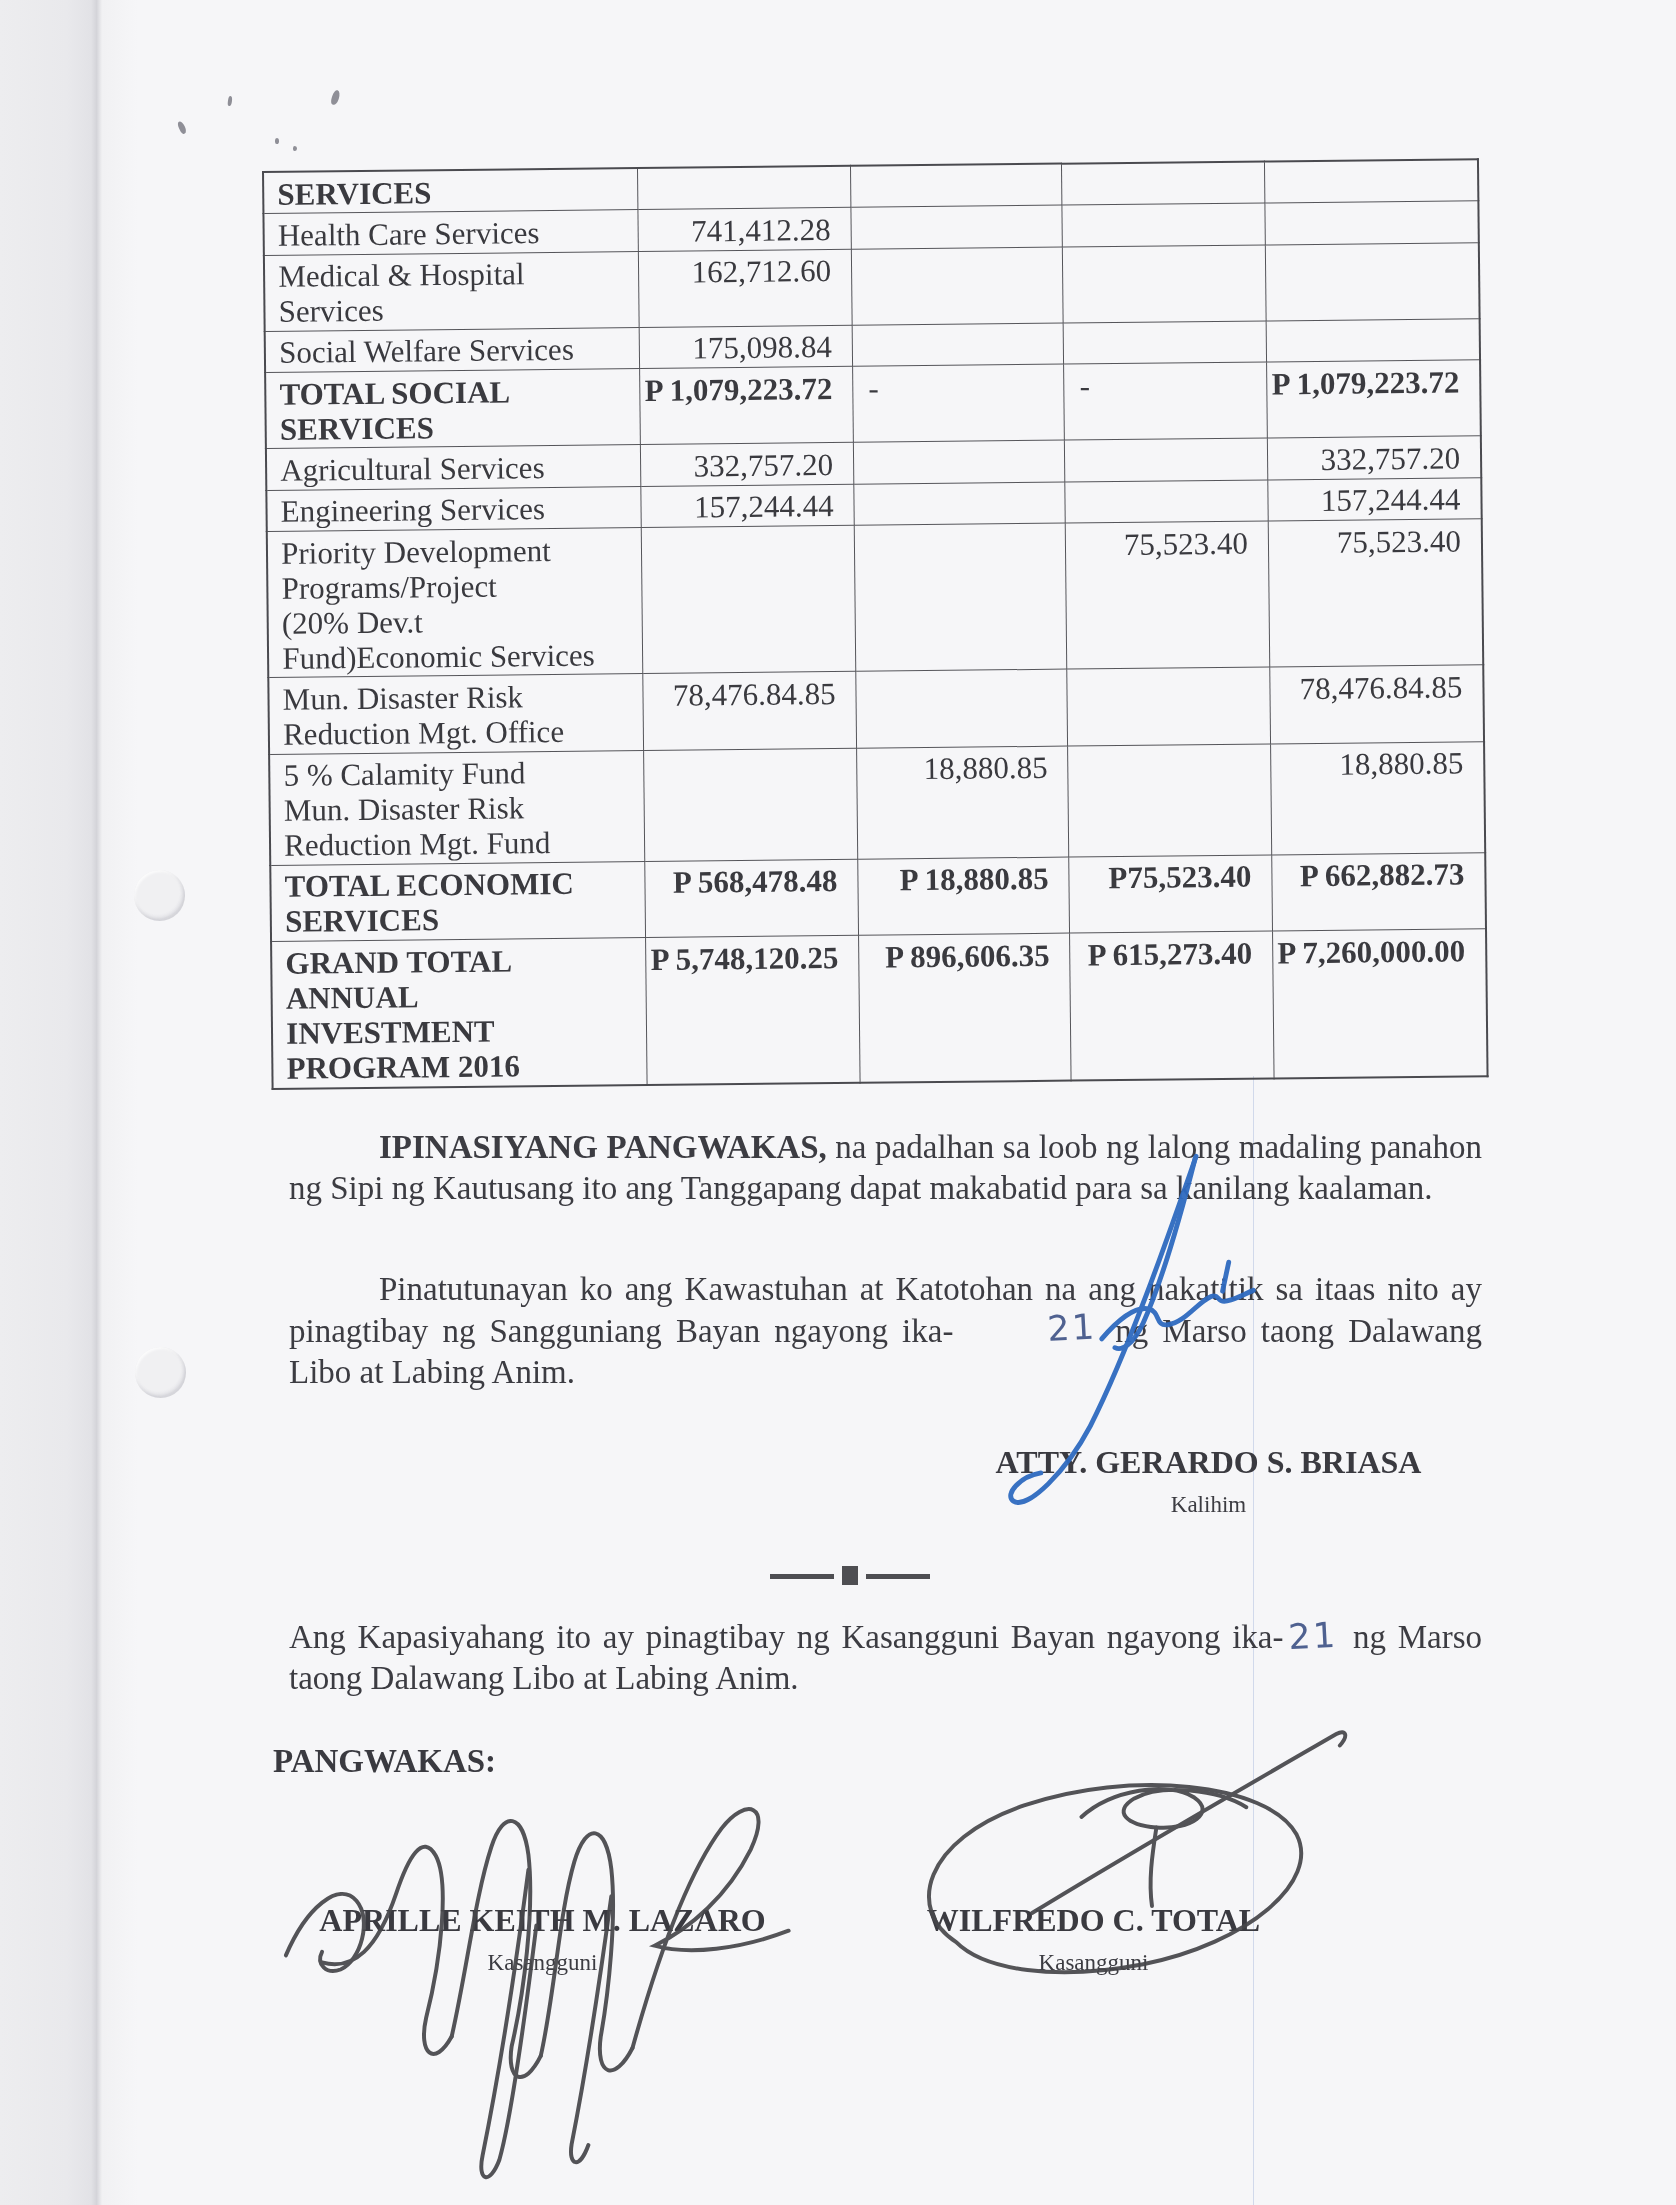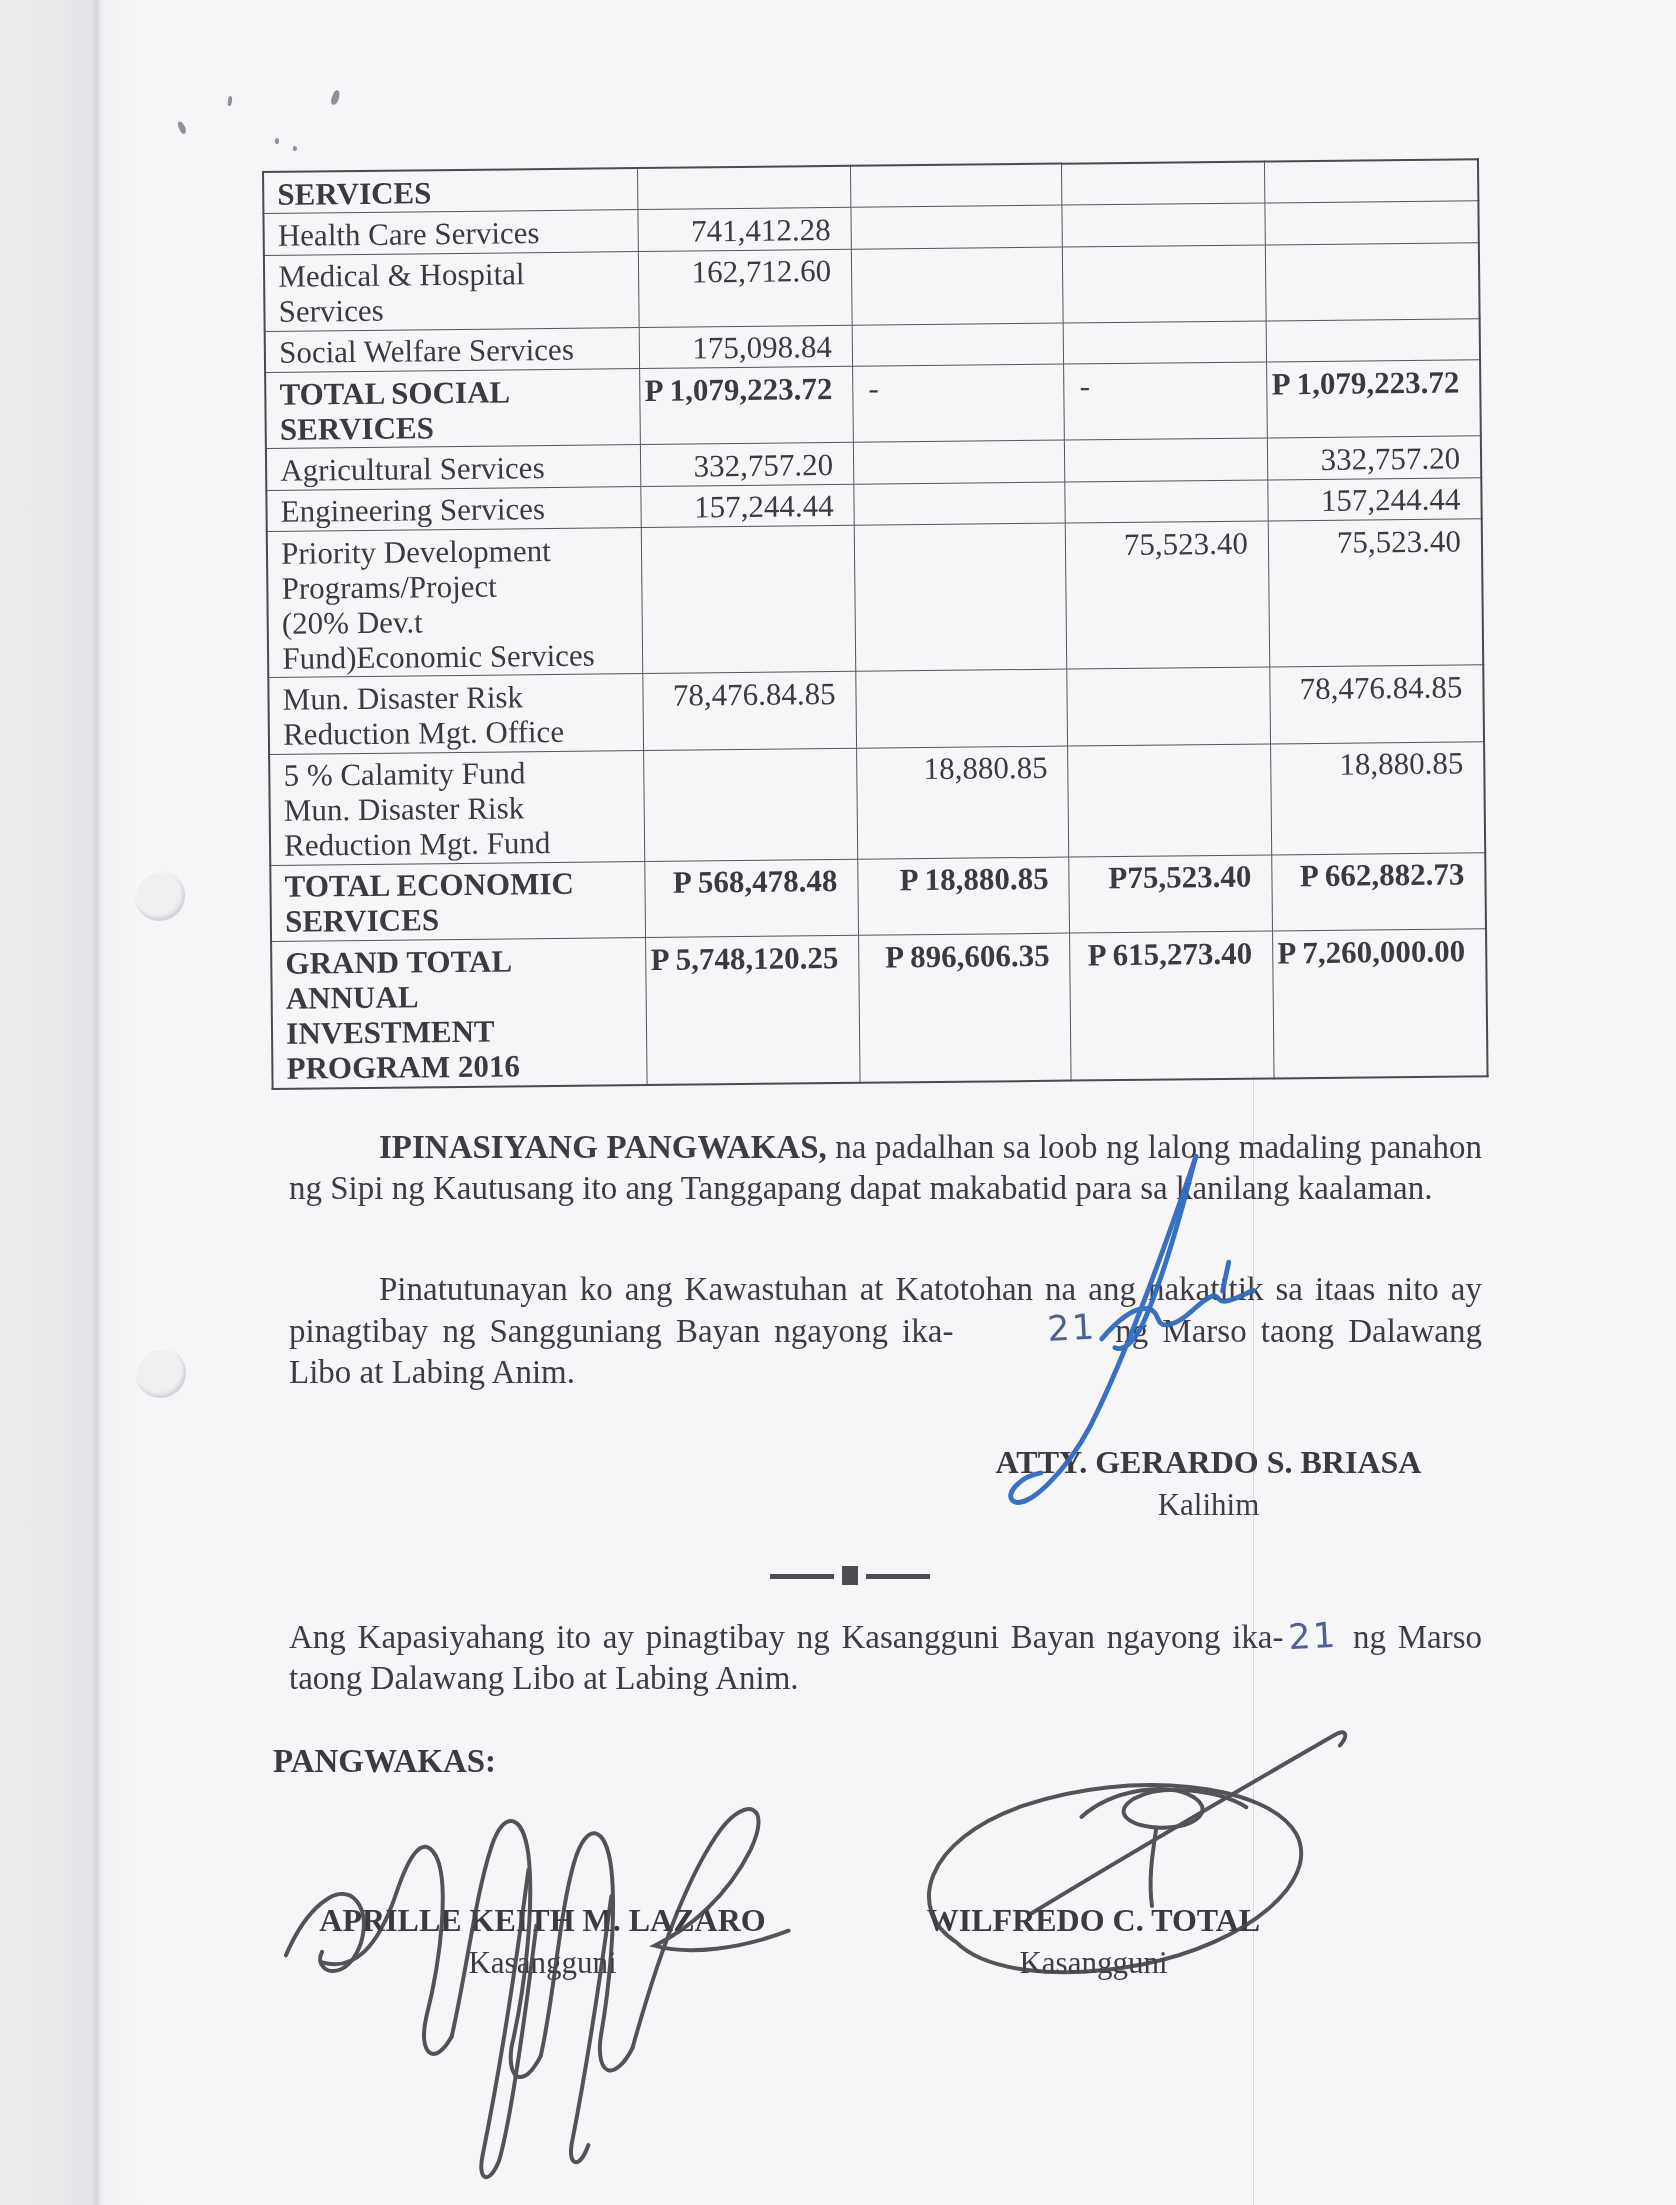--- a/index.html
+++ b/index.html
@@ -45,21 +45,21 @@
            text-align:justify;color:#3c3c42;}
   .indent{text-indent:90px;}
   .p1{top:1111px;}
   .p2{top:1253px;}
   .p3{top:1600px;}
   .hand{font-family:"DejaVu Sans","Liberation Sans",sans-serif;color:#4f6190;font-size:35px;
         display:inline-block;transform:rotate(-3deg);letter-spacing:2.2px;padding:0 4.4px;font-weight:500;}
   
   .signblock{position:absolute;left:926px;top:1443px;width:565px;text-align:center;}
   .signblock .name,.witness .name{font-weight:700;font-size:32px;line-height:38px;color:#3a3a40;white-space:nowrap;}
-  .signblock .role,.witness .role{font-size:31px;line-height:37px;margin-top:5.3px;color:#3c3c42;}
+  .signblock .role,.witness .role{font-size:23px;line-height:37px;margin-top:5.3px;color:#3c3c42;}
   .divider{position:absolute;left:770px;top:1566px;width:161px;height:20px;}
   .divider .d{position:absolute;top:8px;width:64px;height:4.9px;background:#4e4e52;}
   .divider .d.d1{left:0;}
   .divider .d.d2{left:96px;}
   .divider .sq{position:absolute;left:72px;top:0;width:16px;height:19.4px;background:#4e4e52;}
   .adopted{position:absolute;left:273px;top:1743px;font-weight:700;font-size:33px;color:#3a3a40;}
   .witness{position:absolute;top:1901px;width:547px;text-align:center;}
   .w1{left:269px;}
   .w2{left:820px;}
   

